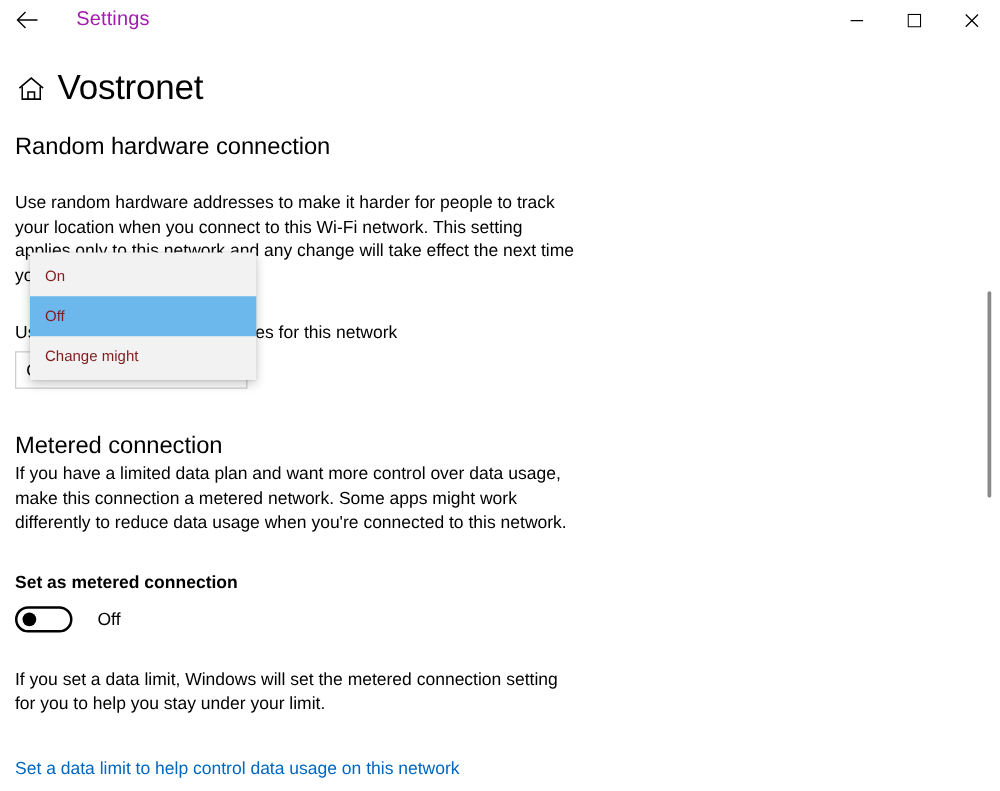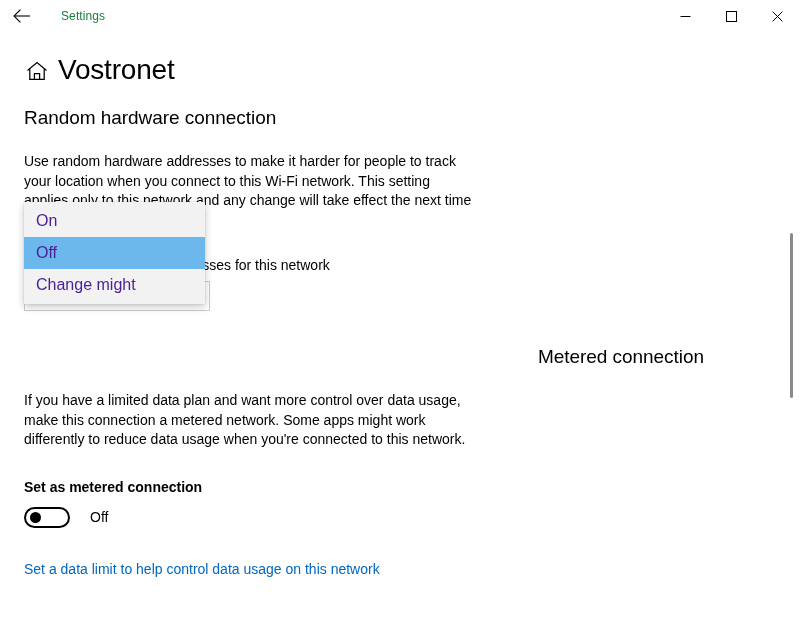--- a/index.html
+++ b/index.html
@@ -33,23 +33,23 @@
     width: 44px;
     height: 32px;
     display: flex;
     align-items: center;
     justify-content: center;
     cursor: default;
   }
   .back-button svg { display: block; }
 
   .titlebar-title {
-    font-size: 12px;
+    font-size: 16px;
     line-height: 32px;
-    color: #15803d;
+    color: #a21caf;
     margin-left: 17px;
     letter-spacing: .1px;
   }
 
   .caption-buttons {
     position: absolute;
     top: 0;
     right: 0;
     display: flex;
     height: 32px;
@@ -63,21 +63,21 @@
   }
   .caption-btn svg { display: block; }
 
   
   .content {
     position: absolute;
     top: 32px;
     left: 0;
     width: 704px;
     height: 601px;
-    padding-left: 24px;
+    padding-left: 12px;
   }
 
   .page-header {
     display: flex;
     align-items: center;
     margin-top: 18px;
     height: 40px;
   }
   .home-icon {
     width: 26px;
@@ -139,38 +139,37 @@
     background: #f2f2f2;
     box-shadow: 0 3px 8px rgba(0,0,0,0.22), 0 0 2px rgba(0,0,0,0.14);
     padding: 3px 0;
     z-index: 40;
   }
   .dropdown-item {
     height: 32px;
     display: flex;
     align-items: center;
     padding-left: 12px;
-    font-size: 16px;
-    color: #4c1d95;
+    font-size: 12px;
+    color: #7f1d1d;
     cursor: default;
   }
   .dropdown-item.selected {
     background: #6cb8ec;
   }
 
   
   .heading-metered {
     font-size: 19px;
     font-weight: 400;
     line-height: 24px;
     margin-top: 0;
     letter-spacing: -.05px;
-    text-align: right;
-  }
-  .para-metered { margin-top: 22px; max-width: 455px; }
+  }
+  .para-metered { max-width: 455px; }
 
   .toggle-label {
     font-size: 14px;
     line-height: 19px;
     margin-top: 28px;
     font-weight: bold;
   }
 
   .toggle-row {
     display: flex;
@@ -303,20 +302,21 @@
 
   <div class="toggle-label">Set as metered connection</div>
 
   <div class="toggle-row">
     <span class="toggle-switch">
       <span class="toggle-knob"></span>
     </span>
     <span class="toggle-state">Off</span>
   </div>
 
+  <p class="paragraph para-datalimit">If you set a data limit, Windows will set the metered connection setting for you to help you stay under your limit.</p>
 
   <a class="link">Set a data limit to help control data usage on this network</a>
 </div>
 
 <div class="dropdown-flyout">
   <div class="dropdown-item">On</div>
   <div class="dropdown-item selected">Off</div>
   <div class="dropdown-item">Change might</div>
 </div>
 

